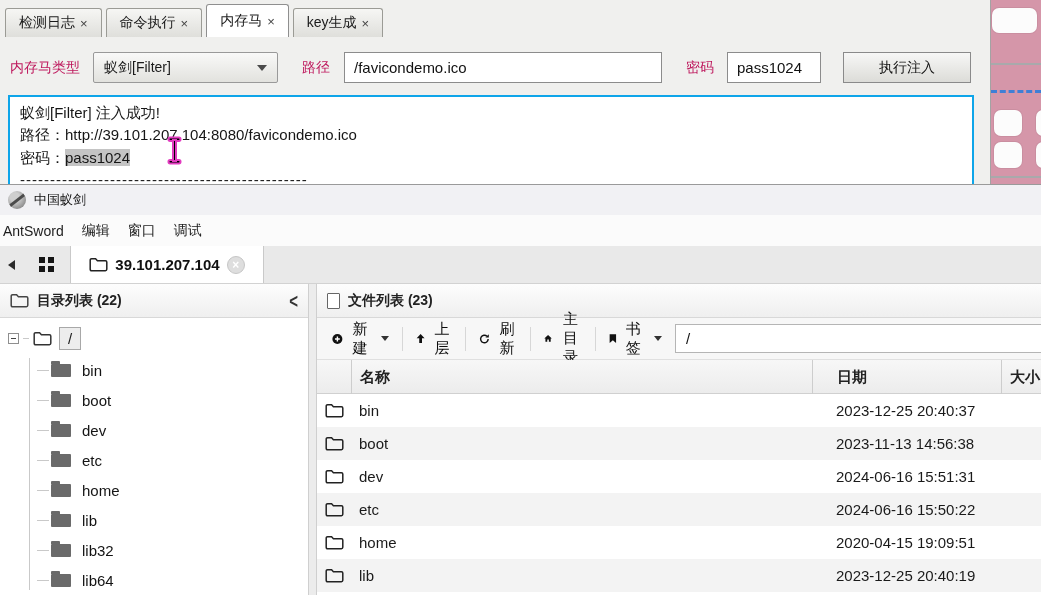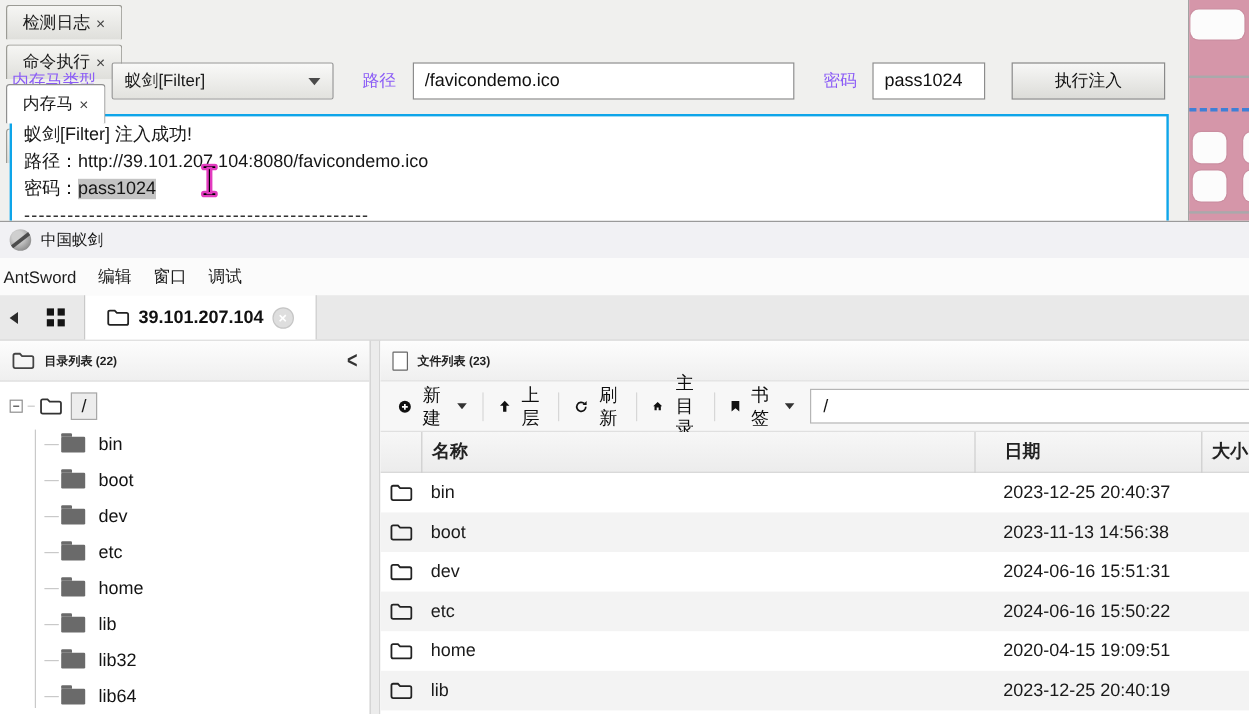--- a/index.html
+++ b/index.html
@@ -7,28 +7,28 @@
   body {
     position:relative; overflow:hidden;
     font-family:"Liberation Sans","DejaVu Sans",sans-serif;
     background:#f0f0ee; color:#1a1a1a; font-size:14px;
   }
   svg { display:block; }
 
   
   .ms-window { position:absolute; left:0; top:0; width:991px; height:184px;
     background:#f0f0ee; border-right:1px solid #a3a3a3; overflow:hidden; }
-  .ms-tabs { position:absolute; left:5px; top:4px; display:flex; gap:4px; align-items:flex-start;flex-direction:column; }
+  .ms-tabs { position:absolute; left:5px; top:4px; display:flex; gap:4px; align-items:flex-end; }
   .ms-tab { height:29px; padding:0 13px; display:flex; align-items:center; gap:5px;
     background:linear-gradient(#f6f6f4,#dfdfdb); border:1px solid #9b9b95; border-bottom:none;
     border-radius:3px 3px 0 0; font-size:14px; cursor:default; }
   .ms-tab .x { color:#444; font-size:13px; }
   .ms-tab.active { background:#fff; height:33px; position:relative; z-index:2; border-color:#8f8f8f; }
   .ms-form { position:absolute; left:10px; top:52px; display:flex; align-items:center; }
-  .ms-label { font-size:14px; color:#8b5cf6; }
+  .ms-label { font-size:14px; color:#be185d; }
   .ms-select { width:185px; height:31px; margin-left:13px; padding:0 10px; display:flex; align-items:center;
     background:linear-gradient(#f9f9f8,#e2e2de); border:1px solid #999; border-radius:2px; font-size:14px; }
   .ms-select .caret { margin-left:auto; width:0; height:0;
     border-left:5px solid transparent; border-right:5px solid transparent; border-top:6px solid #4a4a4a; }
   .ms-input { height:31px; border:1px solid #8c8c8c; background:#fff; padding:0 9px; font-size:15px;
     font-family:inherit; color:#111; }
   .ms-path { width:318px; margin-left:14px; }
   .ms-pwd { width:94px; margin-left:13px; }
   .lab2 { margin-left:24px; }
   .ms-btn { width:128px; height:31px; margin-left:22px; background:linear-gradient(#f7f7f6,#dcdcd8);
@@ -78,21 +78,21 @@
   .ic-file-o { width:13px; height:16px; border:1.5px solid #666; border-radius:1px; flex:none; background:#fff; }
 
   
   .dir-panel { position:absolute; left:0; top:99px; width:308px; bottom:0; background:#fff; overflow:hidden; }
   .panel-gap { position:absolute; left:308px; top:99px; width:9px; bottom:0; background:#ececec;
     border-left:1px solid #cfcfcf; border-right:1px solid #cfcfcf; }
   .file-panel { position:absolute; left:317px; top:99px; right:0; bottom:0; background:#fff; overflow:hidden; }
   .panel-header { position:absolute; left:0; right:0; top:0; height:34px;
     background:linear-gradient(#fdfdfd,#efefef); border-bottom:1px solid #d8d8d8;
     display:flex; align-items:center; gap:8px; padding:0 10px; }
-  .panel-title { font-weight:700; font-size:10px; color:#222; }
+  .panel-title { font-weight:700; font-size:14px; color:#222; }
   .collapse { margin-left:auto; font-weight:700; font-size:15px; color:#333; transform:scaleY(1.3); }
 
   
   .tree { position:absolute; left:0; right:0; top:34px; bottom:0; padding:7px 0 0 8px; font-size:15px; }
   .tree-vline { position:absolute; left:29px; top:40px; height:232px; border-left:1px solid #c9c9c9; }
   .tree-root { display:flex; align-items:center; gap:4px; height:26px; position:relative; z-index:1; }
   .expander { width:11px; height:11px; border:1px solid #8f8f8f; background:#fff; position:relative; flex:none; }
   .expander::after { content:""; position:absolute; left:2px; right:2px; top:4px; height:1px; background:#444; }
   .tree-root .stub { width:6px; border-top:1px solid #c9c9c9; }
   .root-label { border:1px solid #a8a8a8; background:#ededed; padding:0 8px; height:23px; line-height:21px; margin-left:3px; }

